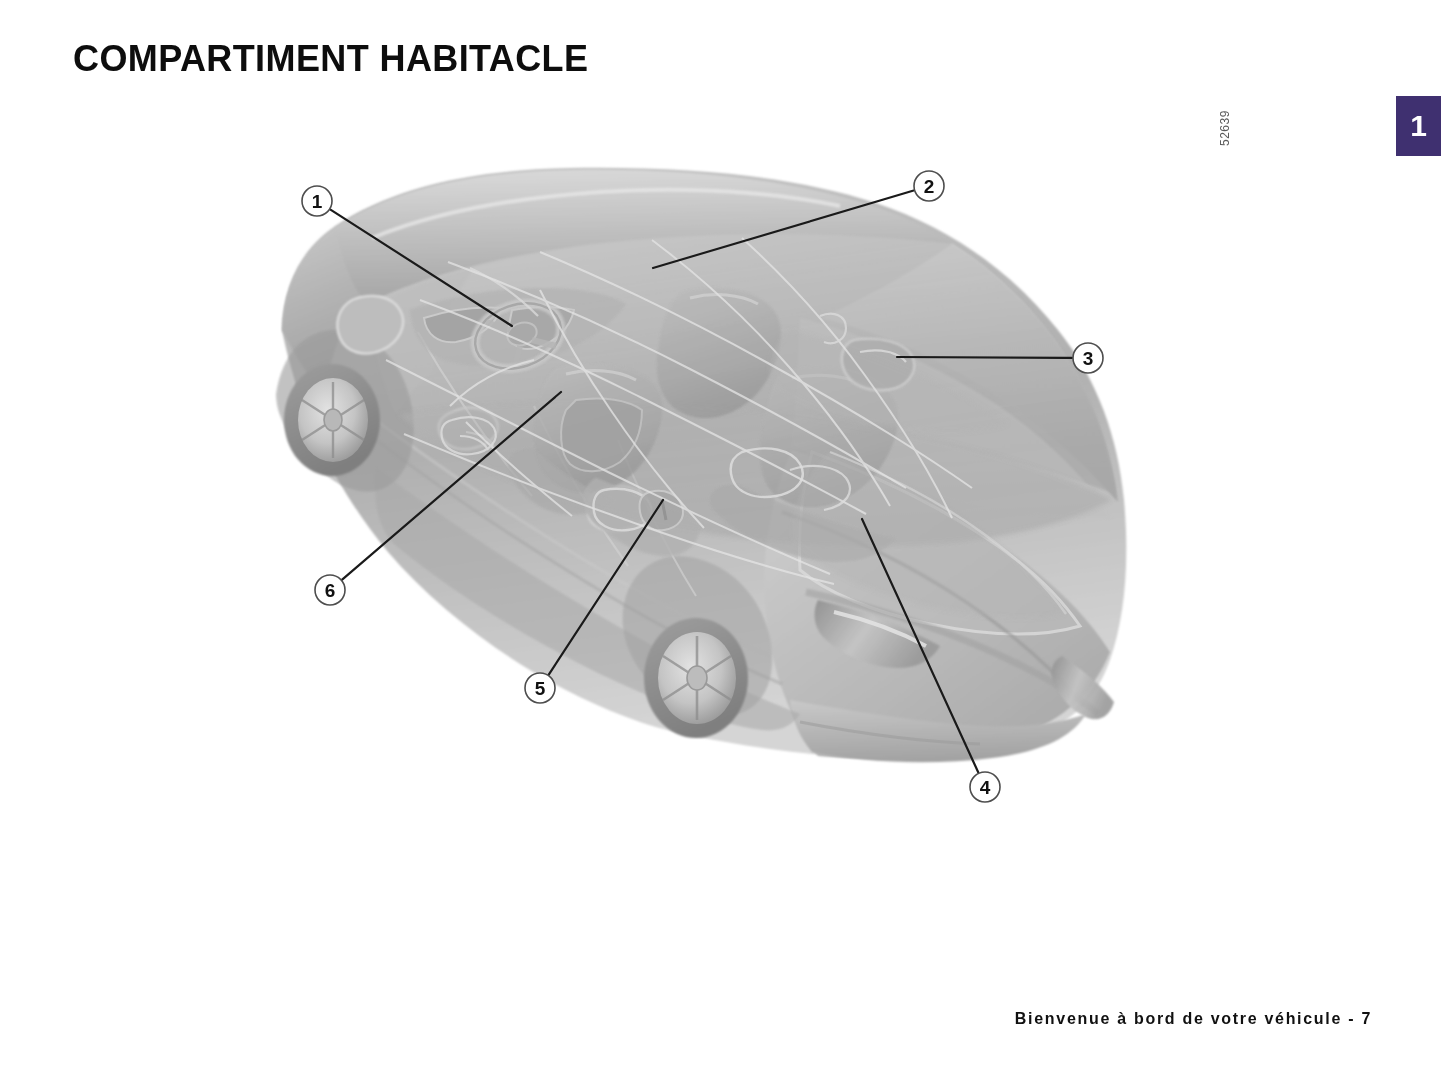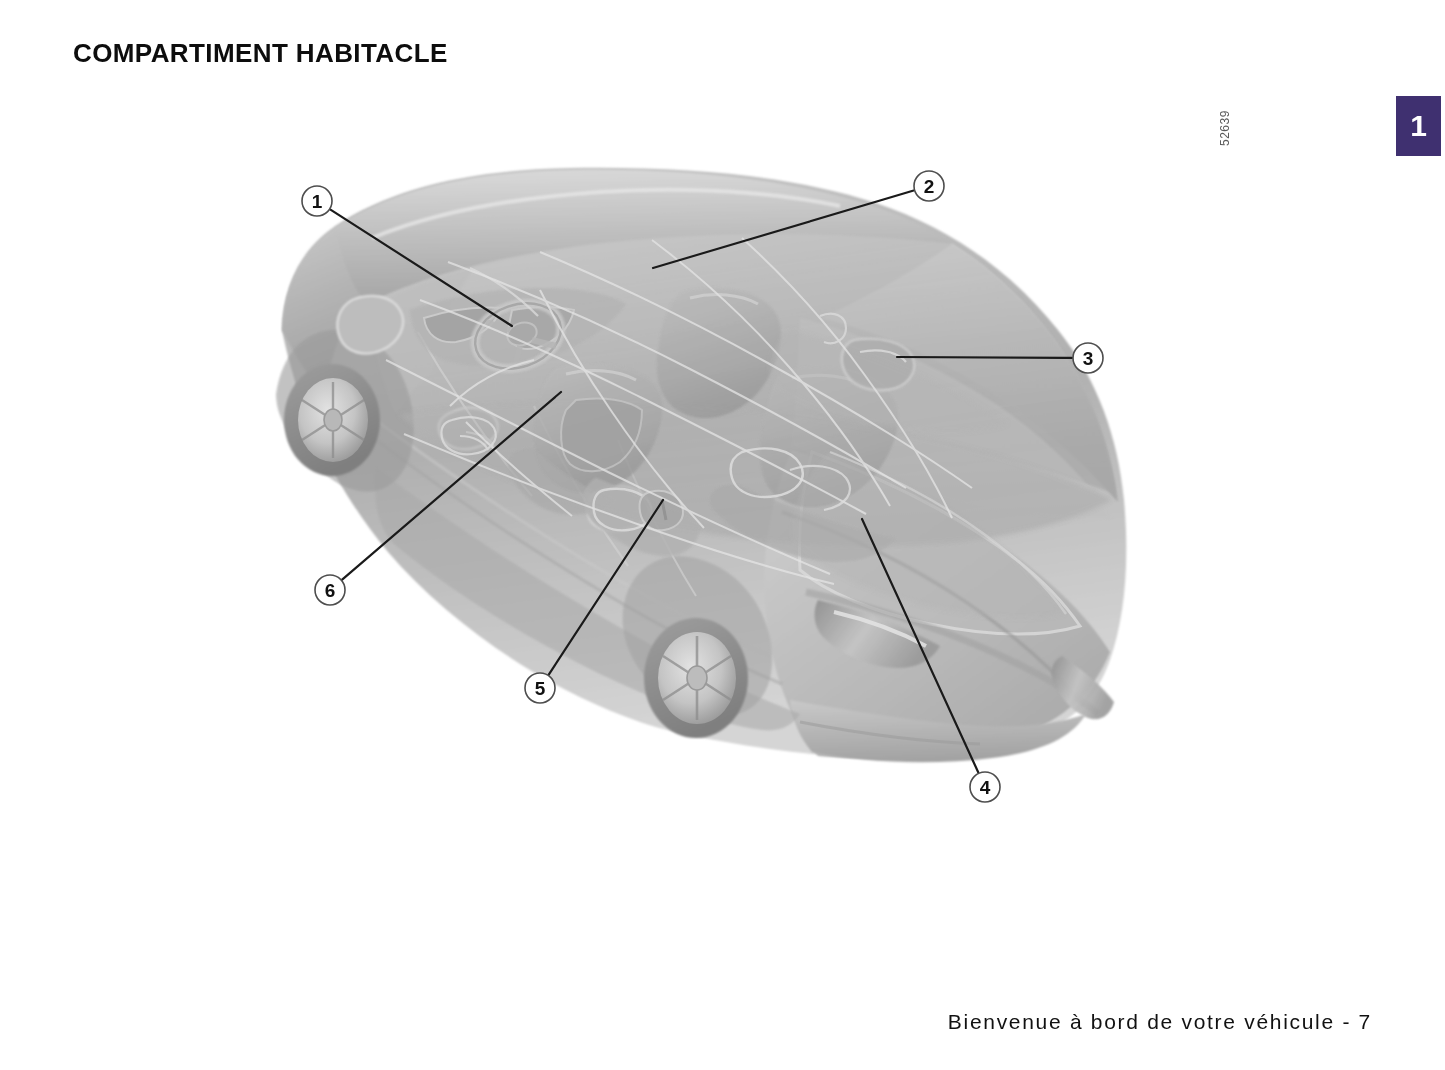--- a/index.html
+++ b/index.html
@@ -13,21 +13,21 @@
     position: relative;
     font-family: "Liberation Sans", sans-serif;
     overflow: hidden;
   }
 
   
   #page-title {
     position: absolute;
     left: 73px;
     top: 38px;
-    font-size: 26px;
+    font-size: 36px;
     font-weight: bold;
     letter-spacing: 0.4px;
     color: #0d0d0d;
     white-space: nowrap;
   }
 
   
   #chapter-tab {
     position: absolute;
     left: 1396px;
@@ -68,24 +68,25 @@
     width: 1445px;
     height: 1070px;
   }
   #figure svg { display: block; }
 
   
   #footer {
     position: absolute;
     right: 73px;
     top: 1010px;
-    font-size: 21px;
+    font-size: 16px;
     letter-spacing: 1.7px;
     color: #111111;
     white-space: nowrap;
+    font-weight: bold;
   }
 </style>
 </head>
 <body>
 
 <div id="page-title">COMPARTIMENT HABITACLE</div>
 
 <div id="figure-code">52639</div>
 
 <div id="chapter-tab">1</div>

